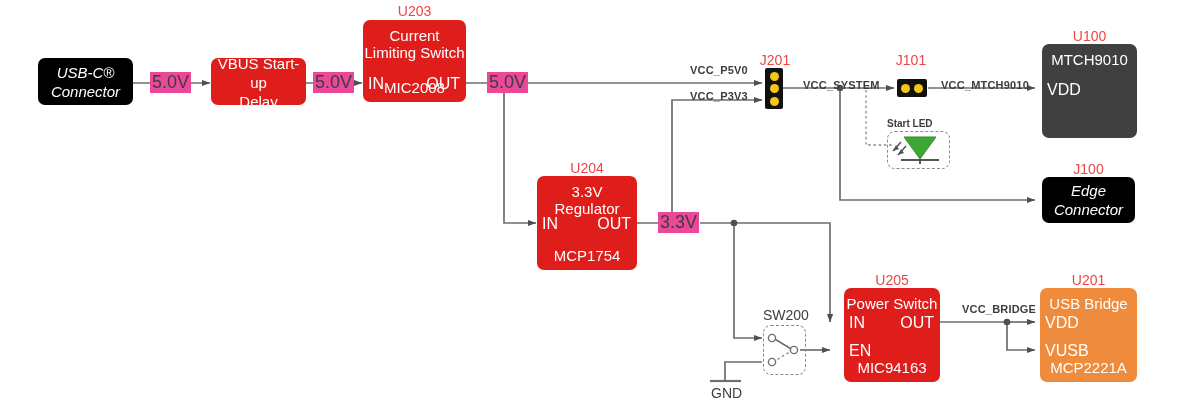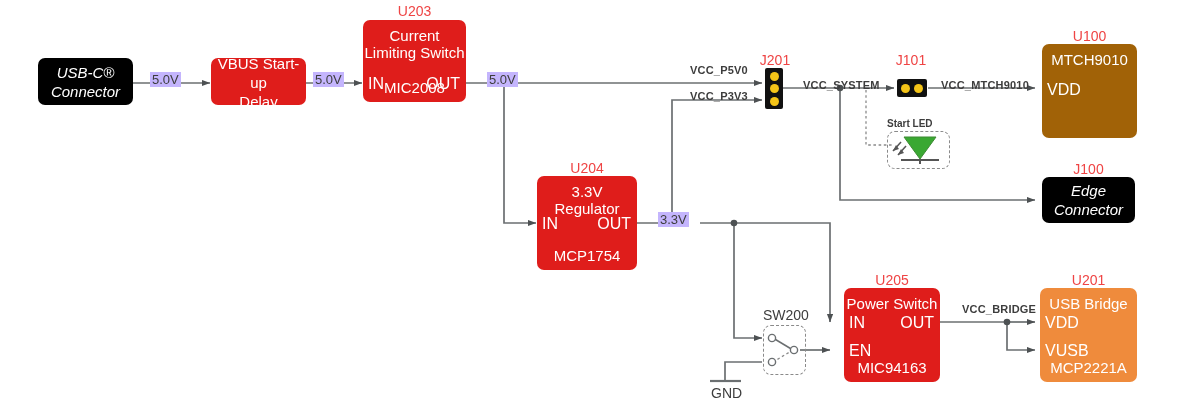--- a/index.html
+++ b/index.html
@@ -52,21 +52,21 @@
   }
   .block .pin {
     position: absolute;
     font-size: 16px;
     color: #ffffff;
   }
   .pin-l { left: 5px; }
   .pin-r { right: 6px; }
 
   .block.red    { background: #df1d1b; }
-  .block.green  { background: #a16207; }
+  .block.green  { background: #404040; }
   .block.orange { background: #ef8b3c; }
   .block.grey   { background: #000000; font-style: italic; }
 
   
   .block .b-center {
     position: absolute;
     left: 0; right: 0; top: 50%;
     transform: translateY(-50%);
     text-align: center;
     font-size: 15px;
@@ -86,23 +86,23 @@
   .netlabel {
     position: absolute;
     font-size: 11px;
     font-weight: bold;
     color: #3d3d3d;
     white-space: nowrap;
     letter-spacing: 0.2px;
   }
   .volt {
     position: absolute;
-    font-size: 13px;
+    font-size: 18px;
     color: #3d3d3d;
-    background: #c4b5fd;
+    background: #ec4899;
     padding: 0 2px;
     white-space: nowrap;
   }
   .plainlabel {
     position: absolute;
     font-size: 14px;
     color: #3d3d3d;
     white-space: nowrap;
   }
   .smalllabel {

